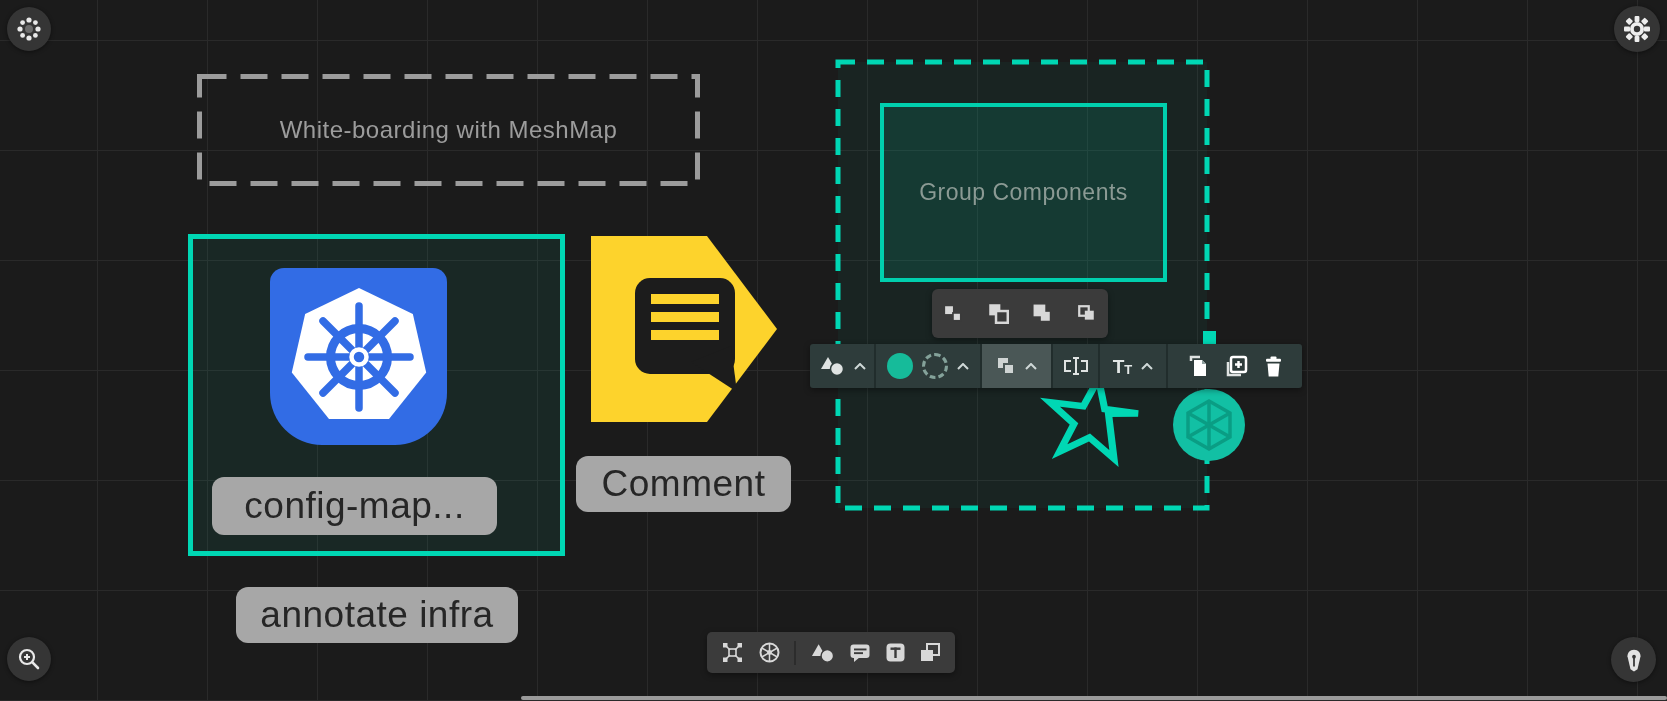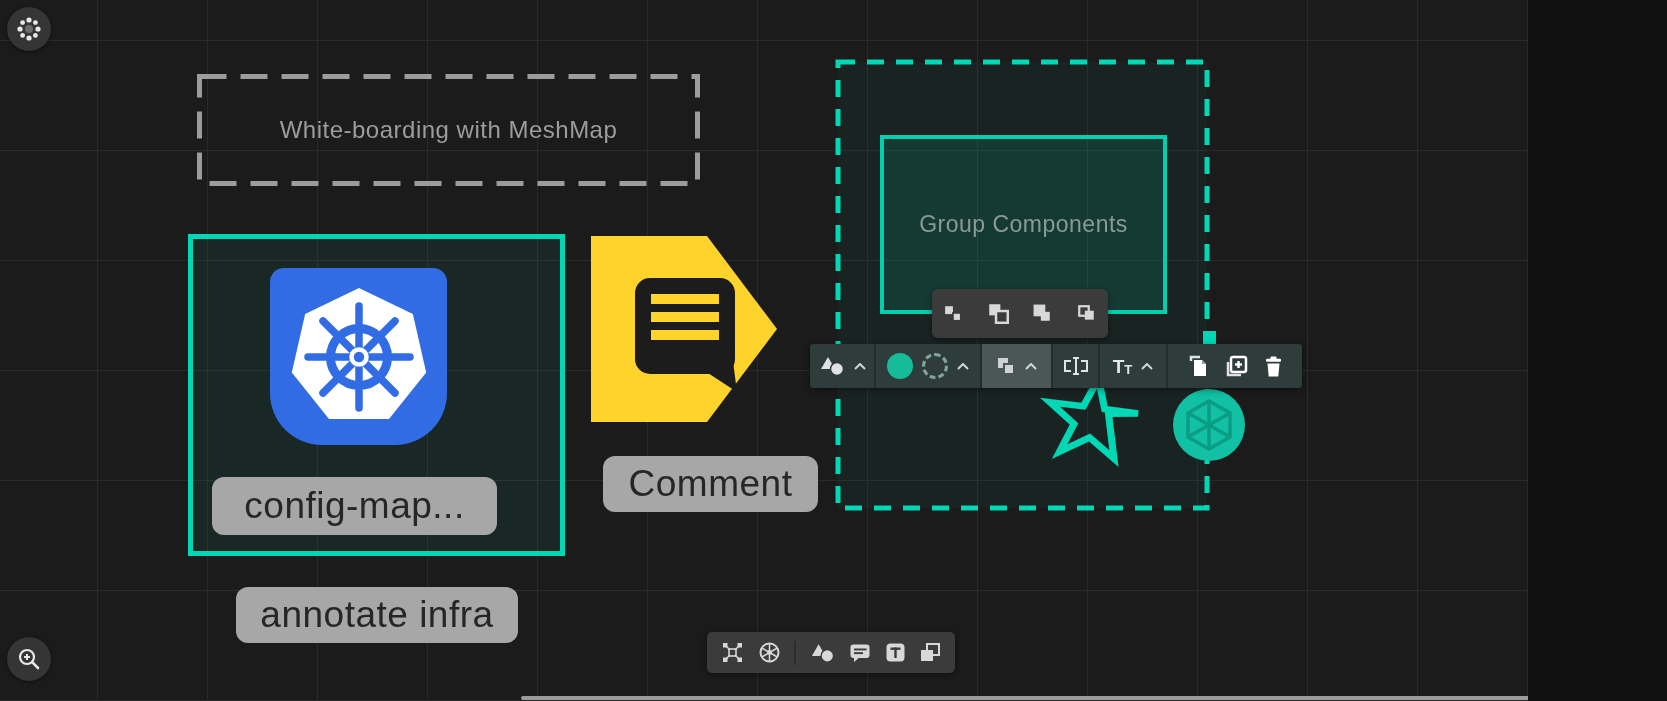--- a/index.html
+++ b/index.html
@@ -1,17 +1,17 @@
 <!DOCTYPE html>
 <html><head>
 <meta charset="utf-8">
 <style>
   html,body{margin:0;padding:0;background:#111;}
   .canvas{
-    position:relative;width:1528px;height:701px;overflow:hidden;
+    position:relative;width:1667px;height:701px;overflow:hidden;
     background-color:#1b1b1b;
     background-image:
       linear-gradient(to right,#2a2a2a 1px,transparent 1px),
       linear-gradient(to bottom,#2a2a2a 1px,transparent 1px);
     background-size:110px 110px;
     background-position:97px 40px;
     font-family:"Liberation Sans",sans-serif;
   }
   .abs{position:absolute;}
   
@@ -37,21 +37,21 @@
   }
   .k8s-badge{
     position:absolute;left:77px;top:29px;width:177px;height:177px;
     background:#326ce5;border-radius:14px 14px 52px 52px;
     display:flex;align-items:center;justify-content:center;
   }
   .group-box{
     position:absolute;left:880px;top:103px;width:287px;height:179px;
     border:4px solid #00cfae;background:rgba(0,211,169,.13);box-sizing:border-box;
     display:flex;align-items:center;justify-content:center;
-    color:#8b9a94;font-size:23px;letter-spacing:.5px;margin-top:32px;
+    color:#8b9a94;font-size:23px;letter-spacing:.5px;
   }
   
   .mini-toolbar{
     position:absolute;left:932px;top:289px;width:176px;height:49px;
     background:#3b3b3b;border-radius:6px;display:flex;align-items:center;
     justify-content:space-around;box-shadow:0 2px 6px rgba(0,0,0,.4);
   }
   .main-toolbar{
     position:absolute;left:810px;top:344px;height:44px;display:flex;
     background:#2e3c3b;border-radius:3px;box-shadow:0 2px 6px rgba(0,0,0,.4);
@@ -157,21 +157,21 @@
   </div>
 
   <svg class="abs" style="left:591px;top:236px;" width="186" height="186">
     <polygon points="0,0 116,0 186,93 116,186 0,186" fill="#fdd32c"></polygon>
     <rect x="44" y="42" width="100" height="96" rx="15" fill="#1c1c1c"></rect>
     <polygon points="100,126 146,156 140,110" fill="#1c1c1c"></polygon>
     <rect x="60" y="58" width="68" height="10" fill="#fdd32c"></rect>
     <rect x="60" y="76" width="68" height="10" fill="#fdd32c"></rect>
     <rect x="60" y="94" width="68" height="10" fill="#fdd32c"></rect>
   </svg>
-  <div class="node-label" style="left:576px;top:456px;width:215px;height:56px;margin-left:27px;">
+  <div class="node-label" style="left:576px;top:456px;width:215px;height:56px;">
     <span>Comment</span>
   </div>
 
   <svg class="abs" style="left:1031px;top:370px;" width="122" height="102" viewBox="-60 -55 120 110" preserveAspectRatio="none">
     <path d="M45.3,-8 L12.5,-12.9 L6.4,-45.6 L-8.5,-15.9 L-41.3,-20.2 L-17.7,3.1 L-31.9,33.1 L-2.5,17.8 L21.6,40.6 L16.2,-7.9 Z" fill="none" stroke="#00d7b4" stroke-width="7" stroke-linejoin="miter"></path>
   </svg>
 
   <svg class="abs" style="left:1171px;top:387px;" width="76" height="76">
     <circle cx="38" cy="38" r="36" fill="#12c0a4"></circle>
     <g stroke="#0a9d84" stroke-width="3.5" fill="none">

